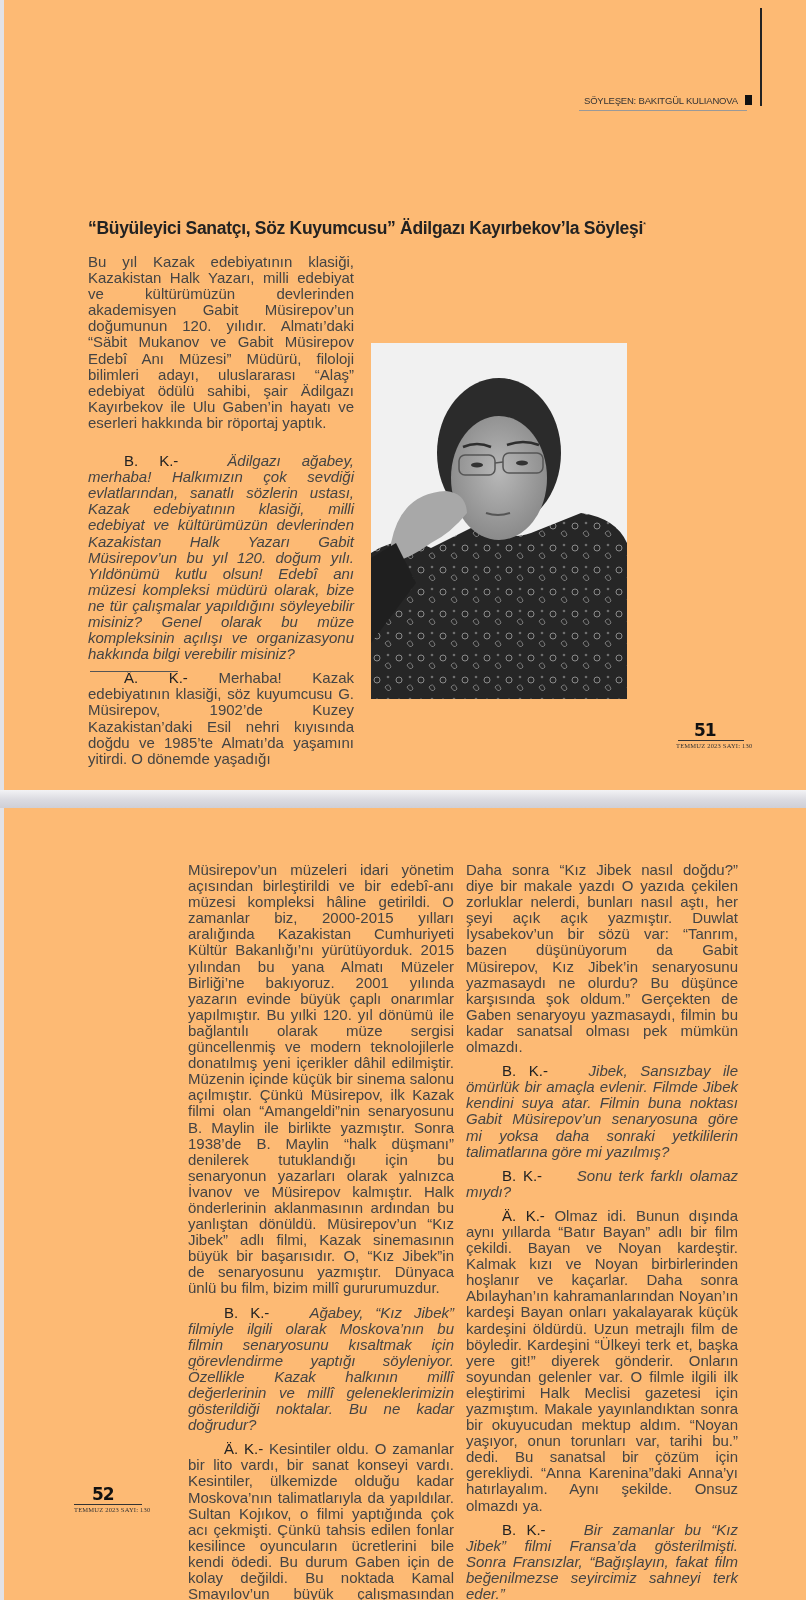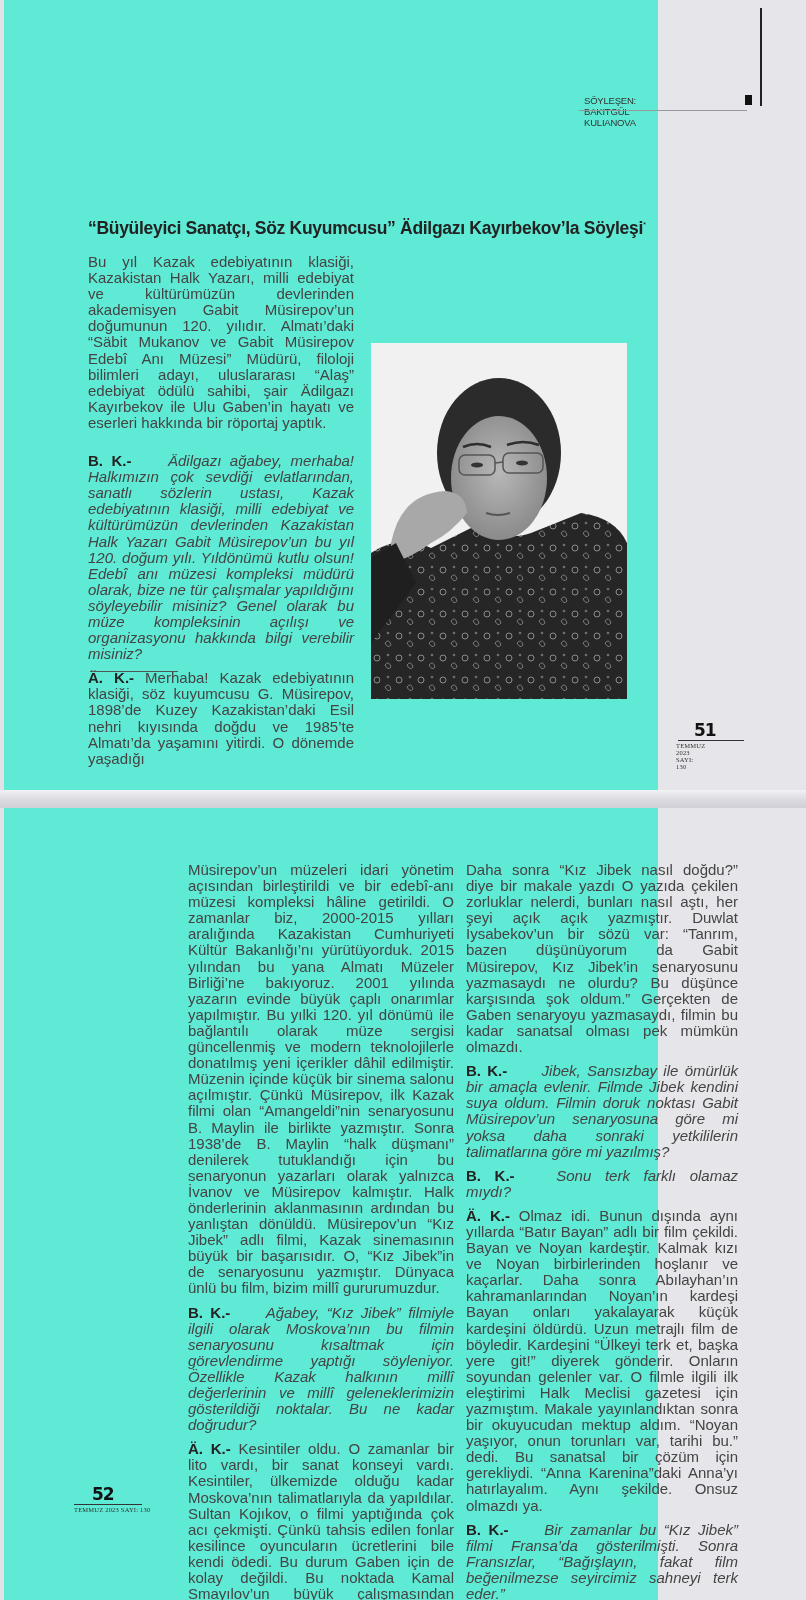--- a/index.html
+++ b/index.html
@@ -1,37 +1,37 @@
 <!DOCTYPE html>
 <html><head>
 <meta charset="utf-8">
 <style>
   * { box-sizing: border-box; margin: 0; padding: 0; }
   html, body { width: 806px; height: 1600px; background: #e6e6ea; overflow: hidden; }
   body { position: relative; font-family: "Liberation Sans", sans-serif; color: #3a3a3a; }
 
-  .page { position: absolute; left: 4px; width: 654px; background: #5eead4; }
+  .page { position: absolute; left: 4px; width: 802px; background: #fdba74; }
   #page1 { top: 0; height: 790px; }
   #page2 { top: 808px; height: 792px; }
   .gap { position: absolute; left: 0; top: 790px; width: 806px; height: 18px;
          background: linear-gradient(#f3f3f5, #dcdce2 50%, #cfcfd6); }
   .leftedge { position: absolute; left: 0; top: 0; width: 4px; height: 1600px; background: #e2e2e6; }
 
   .runhead { position: absolute; left: 580px; top: 95px; font-size: 9.5px; letter-spacing: -0.2px; color: #333; }
   .runhead-rule { position: absolute; left: 575px; top: 110px; width: 168px; height: 1px; background: #999; }
   .runhead-block { position: absolute; left: 741px; top: 95px; width: 7px; height: 10px; background: #111; }
   .vline { position: absolute; left: 756px; top: 8px; width: 2px; height: 98px; background: #222; }
 
   .title { position: absolute; left: 84px; top: 218px; width: 560px; font-size: 17.5px; font-weight: bold;
            color: #222; letter-spacing: -0.3px; white-space: nowrap; }
   .title sup { font-size: 8px; font-weight: normal; }
 
   .col { position: absolute; font-size: 15px; line-height: 16.1px; color: #444; text-align: justify; }
   .col p { margin-bottom: 8px; }
-  .col .sp { font-weight: bold; color: #222; font-style: normal; }
+  .col .sp { font-weight: normal; color: #222; font-style: normal; margin-left: 36px; }
   .col .q { font-style: italic; margin-left: 28px; }
 
   .photo { position: absolute; left: 367px; top: 343px; width: 256px; height: 356px; overflow: hidden;
            background: linear-gradient(180deg, #fbfbfb 0%, #eeeeee 60%, #dcdcdc 100%); }
 
   .fn-rule { position: absolute; left: 86px; top: 671px; width: 88px; height: 1px; background: #555; }
   .footnote { position: absolute; left: 86px; top: 674px; width: 275px; font-size: 7.6px; line-height: 12px; color: #555; }
   .footnote .star { display: inline-block; width: 14px; }
 
   .pnum { position: absolute; font-family: "DejaVu Sans", sans-serif; font-weight: bold; font-size: 17px; color: #111; letter-spacing: -1px; }
@@ -54,21 +54,21 @@
   </div>
 
   <div class="col" style="left:84px; top:254px; width:266px;">
     <p style="margin-bottom:22px;">Bu yıl Kazak edebiyatının klasiği, Kazakistan Halk Yazarı, milli edebiyat ve kültürümüzün devlerinden akademisyen Gabit Müsirepov’un doğumunun 120. yılıdır. Almatı’daki “Säbit Mukanov ve Gabit Müsirepov Edebî Anı Müzesi” Müdürü, filoloji bilimleri adayı, uluslararası “Alaş” edebiyat ödülü sahibi, şair Ädilgazı Kayırbekov ile Ulu Gaben’in hayatı ve eserleri hakkında bir röportaj yaptık.</p>
     <p>
       <span class="sp">B. K.-</span>
       <span class="q">Ädilgazı ağabey, merhaba! Halkımızın çok sevdiği evlatlarından, sanatlı sözlerin ustası, Kazak edebiyatının klasiği, milli edebiyat ve kültürümüzün devlerinden Kazakistan Halk Yazarı Gabit Müsirepov’un bu yıl 120. doğum yılı. Yıldönümü kutlu olsun! Edebî anı müzesi kompleksi müdürü olarak, bize ne tür çalışmalar yapıldığını söyleyebilir misiniz? Genel olarak bu müze kompleksinin açılışı ve organizasyonu hakkında bilgi verebilir misiniz?</span>
     </p>
     <p>
       <span class="sp">Ä. K.-</span>
-      <span>Merhaba! Kazak edebiyatının klasiği, söz kuyumcusu G. Müsirepov, 1898’de Kuzey Kazakistan’daki Esil nehri kıyısında doğdu ve 1985’te Almatı’da yaşamını yitirdi. O dönemde yaşadığı</span>
+      <span>Merhaba! Kazak edebiyatının klasiği, söz kuyumcusu G. Müsirepov, 1902’de Kuzey Kazakistan’daki Esil nehri kıyısında doğdu ve 1985’te Almatı’da yaşamını yitirdi. O dönemde yaşadığı</span>
     </p>
   </div>
 
 
   <div class="photo">
     <svg width="256" height="356" viewBox="0 0 256 356">
       <defs>
         <radialGradient id="face" cx="50%" cy="45%" r="55%">
           <stop offset="0%" stop-color="#b8b8b8"></stop>
           <stop offset="100%" stop-color="#8a8a8a"></stop>
@@ -124,21 +124,21 @@
     <p>
       <span class="sp">Ä. K.-</span>
       <span>Kesintiler oldu. O zamanlar bir lito vardı, bir sanat konseyi vardı. Kesintiler, ülkemizde olduğu kadar Moskova’nın talimatlarıyla da yapıldılar. Sultan Kojıkov, o filmi yaptığında çok acı çekmişti. Çünkü tahsis edilen fonlar kesilince oyuncuların ücretlerini bile kendi ödedi. Bu durum Gaben için de kolay değildi. Bu noktada Kamal Smayılov’un büyük çalışmasından bahsetmek gerekir. Kamal Smayılov, o dönemde bu filmin en değerli kısmını “Kazakfilm”de korumak için en çok çalışan kişiydi.</span>
     </p>
   </div>
 
   <div class="col" style="left:462px; top:54px; width:272px;">
     <p>Daha sonra “Kız Jibek nasıl doğdu?” diye bir makale yazdı O yazıda çekilen zorluklar nelerdi, bunları nasıl aştı, her şeyi açık açık yazmıştır. Duwlat İysabekov’un bir sözü var: “Tanrım, bazen düşünüyorum da Gabit Müsirepov, Kız Jibek’in senaryosunu yazmasaydı ne olurdu? Bu düşünce karşısında şok oldum.” Gerçekten de Gaben senaryoyu yazmasaydı, filmin bu kadar sanatsal olması pek mümkün olmazdı.</p>
     <p>
       <span class="sp">B. K.-</span>
-      <span class="q">Jibek, Sansızbay ile ömürlük bir amaçla evlenir. Filmde Jibek kendini suya oldum. Filmin doruk noktası Gabit Müsirepov’un senaryosuna göre mi yoksa daha sonraki yetkililerin talimatlarına göre mi yazılmış?</span>
+      <span class="q">Jibek, Sansızbay ile ömürlük bir amaçla evlenir. Filmde Jibek kendini suya atar. Filmin buna noktası Gabit Müsirepov’un senaryosuna göre mi yoksa daha sonraki yetkililerin talimatlarına göre mi yazılmış?</span>
     </p>
     <p>
       <span class="sp">B. K.-</span>
       <span class="q">Sonu terk farklı olamaz mıydı?</span>
     </p>
     <p>
       <span class="sp">Ä. K.-</span>
       <span>Olmaz idi. Bunun dışında aynı yıllarda “Batır Bayan” adlı bir film çekildi. Bayan ve Noyan kardeştir. Kalmak kızı ve Noyan birbirlerinden hoşlanır ve kaçarlar. Daha sonra Abılayhan’ın kahramanlarından Noyan’ın kardeşi Bayan onları yakalayarak küçük kardeşini öldürdü. Uzun metrajlı film de böyledir. Kardeşini “Ülkeyi terk et, başka yere git!” diyerek gönderir. Onların soyundan gelenler var. O filmle ilgili ilk eleştirimi Halk Meclisi gazetesi için yazmıştım. Makale yayınlandıktan sonra bir okuyucudan mektup aldım. “Noyan yaşıyor, onun torunları var, tarihi bu.” dedi. Bu sanatsal bir çözüm için gerekliydi. “Anna Karenina”daki Anna’yı hatırlayalım. Aynı şekilde. Onsuz olmazdı ya.</span>
     </p>
     <p>

